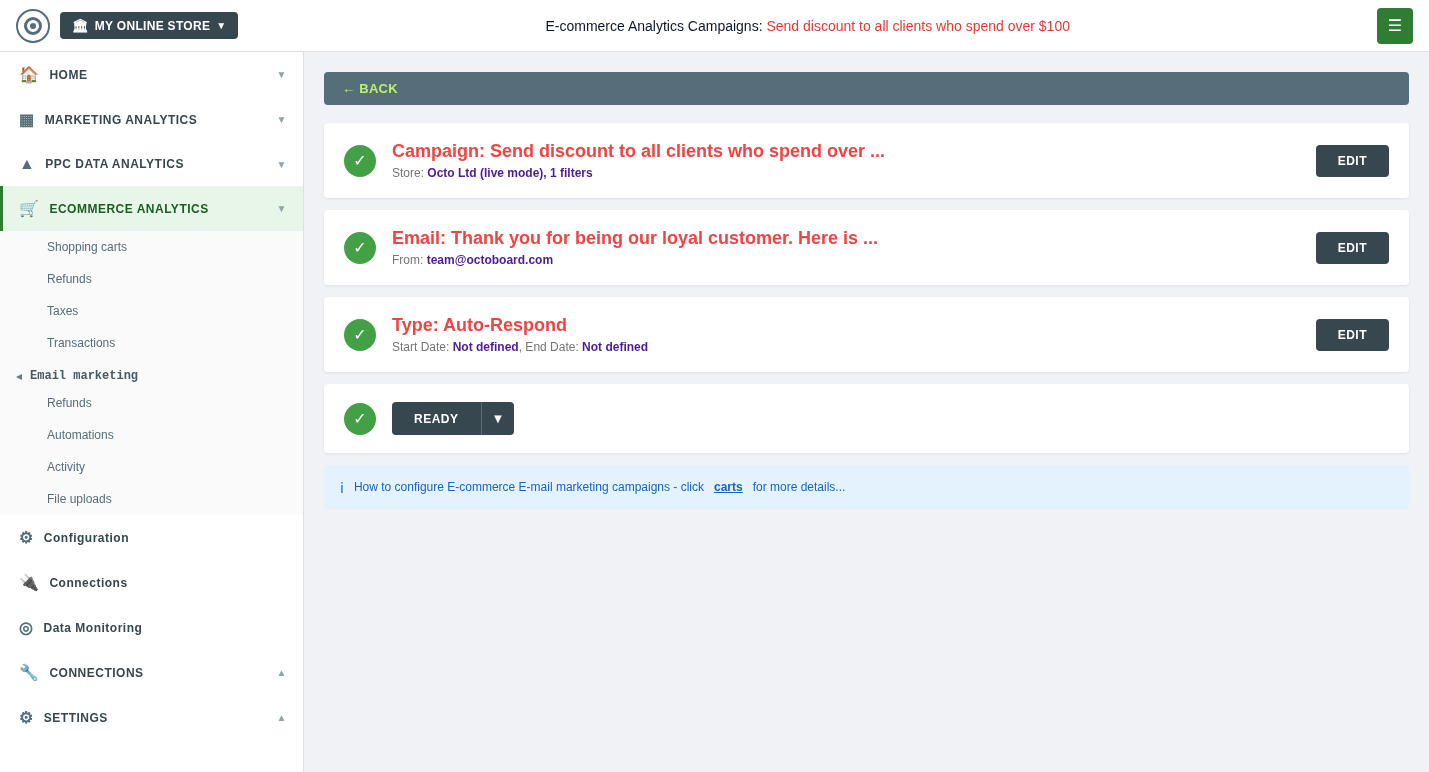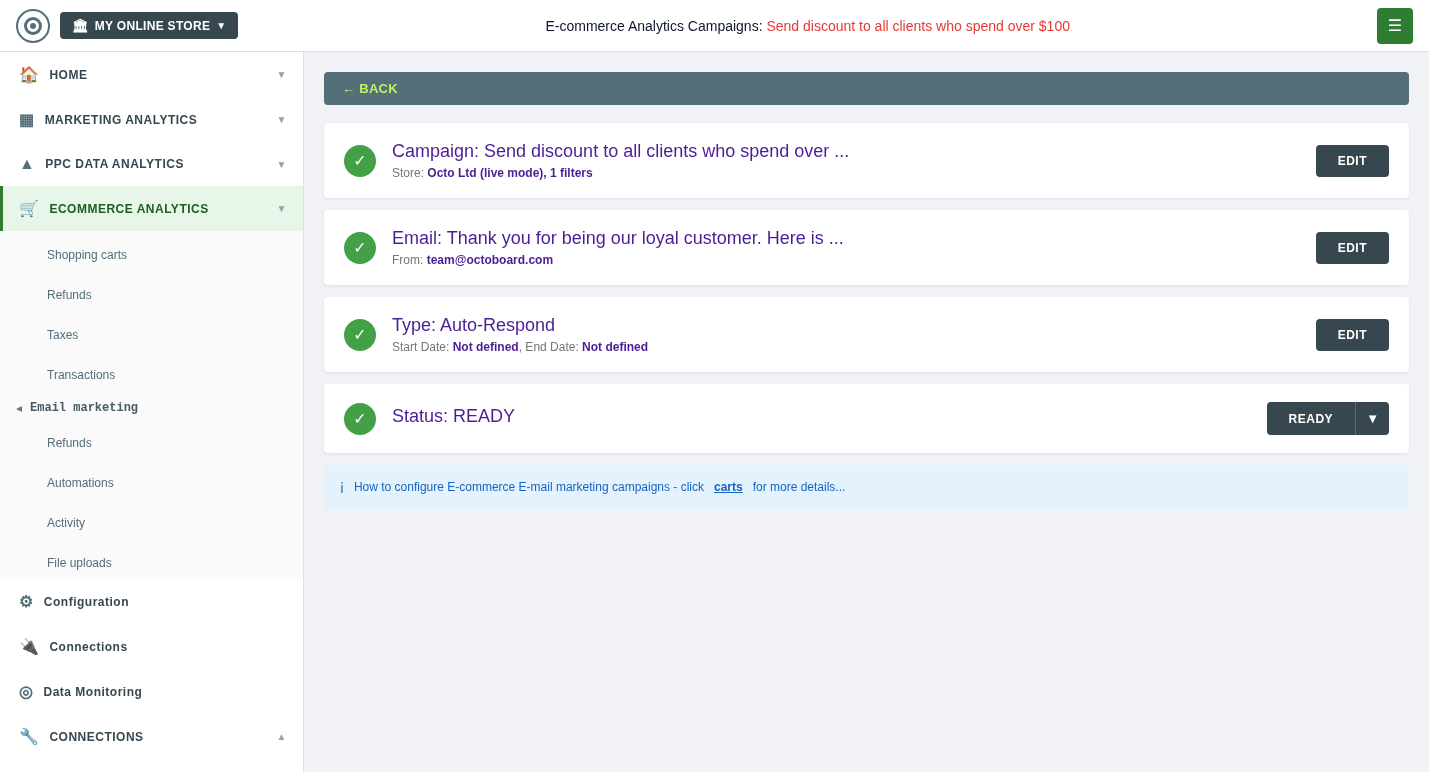--- a/index.html
+++ b/index.html
@@ -55,21 +55,21 @@
       user-select: none;
     }
     .nav-item-top.active { background: #e8f5e9; border-left-color: #2e7d32; color: #1b5e20; }
     .nav-item-top .nav-left { display: flex; align-items: center; gap: 10px; }
     .nav-icon { font-size: 16px; color: #546e7a; }
     .nav-item-top.active .nav-icon { color: #2e7d32; }
     .chevron { font-size: 10px; color: #90a4ae; }
 
     .sub-menu { background: #fafafa; }
     .sub-item {
-      padding: 17px 16px 9px 44px; cursor: pointer; color: #546e7a;
+      padding: 9px 16px 9px 44px; cursor: pointer; color: #546e7a;
       font-size: 12px; font-weight: 500; display: flex; align-items: center;
       border-left: 3px solid transparent; position: relative;
     }
     .sub-item.active { color: #1b5e20; font-weight: 700; background: #f0f4f8; }
 
     .arrow-indicator {
       position: absolute; right: -5px; top: 50%; transform: translateY(-50%);
       display: flex; align-items: center;
     }
     .connections-header {
@@ -100,21 +100,21 @@
       box-shadow: 0 1px 3px rgba(0,0,0,0.08);
     }
 
     .check-circle {
       width: 32px; height: 32px; border-radius: 50%;
       background: #43a047; display: flex; align-items: center; justify-content: center;
       flex-shrink: 0; color: #fff; font-size: 16px;
     }
 
     .card-body { flex: 1; }
-    .card-title { font-size: 18px; color: #4c1d95; font-weight: 400; margin-bottom: 4px; }
+    .card-title { font-size: 18px; color: #ef4444; font-weight: 700; margin-bottom: 4px; }
     .card-subtitle { font-size: 12px; color: #757575; }
     .card-subtitle strong { color: #4c1d95; font-weight: 600; }
 
     .edit-btn {
       background: #37474f; color: #fff; border: none; border-radius: 4px;
       padding: 9px 22px; font-size: 12px; font-weight: 700; cursor: pointer;
       letter-spacing: 0.5px;
     }
 
     .status-btn-group { display: flex; align-items: stretch; }
@@ -305,23 +305,20 @@
             <div class="card-title">Type: Auto-Respond</div>
             <div class="card-subtitle">
               <span>Start Date: </span><strong>Not defined</strong><span>, End Date: </span><strong>Not defined</strong>
             </div>
           </div>
           <button class="edit-btn">EDIT</button>
         </div>
 
         <div class="card">
           <div class="check-circle">✓</div>
-          <div class="card-body">
-            <div class="card-title">Status: READY</div>
-          </div>
           <div class="status-btn-group">
             <button class="status-btn">READY</button>
             <button class="status-dropdown">▼</button>
           </div>
         </div>
       </div>
 
       <div class="info-bar">
         <span class="info-icon">ℹ</span>
         <span>How to configure E-commerce E-mail marketing campaigns - click </span>

